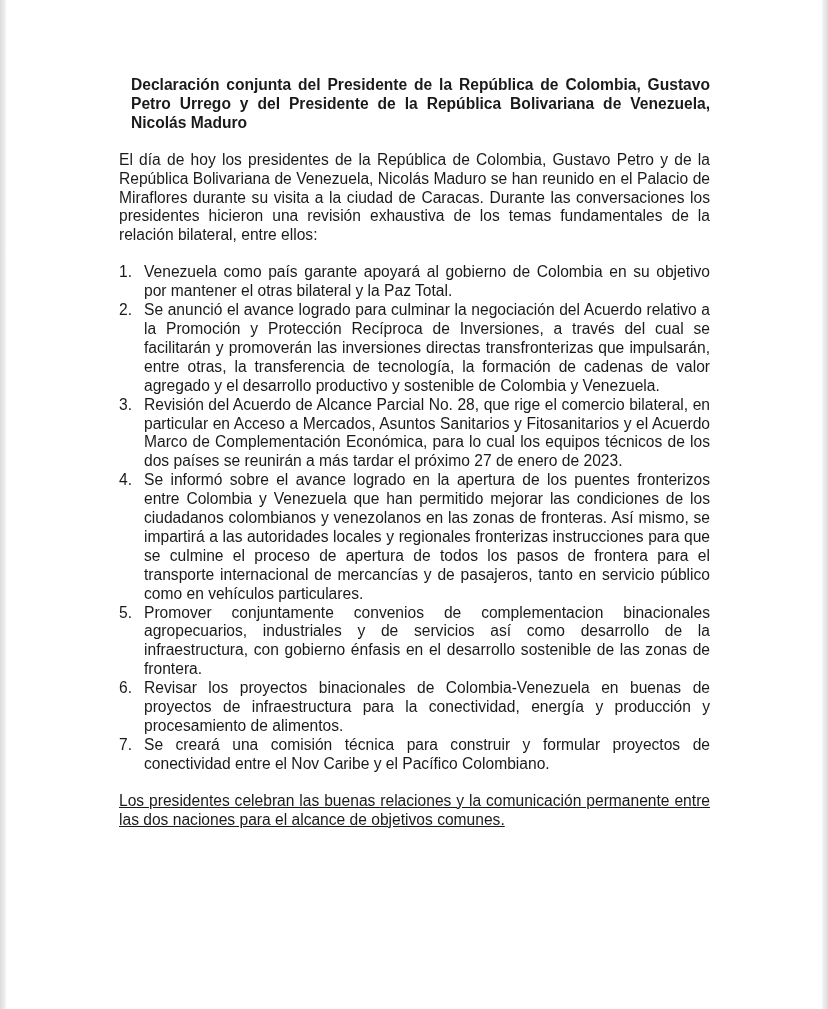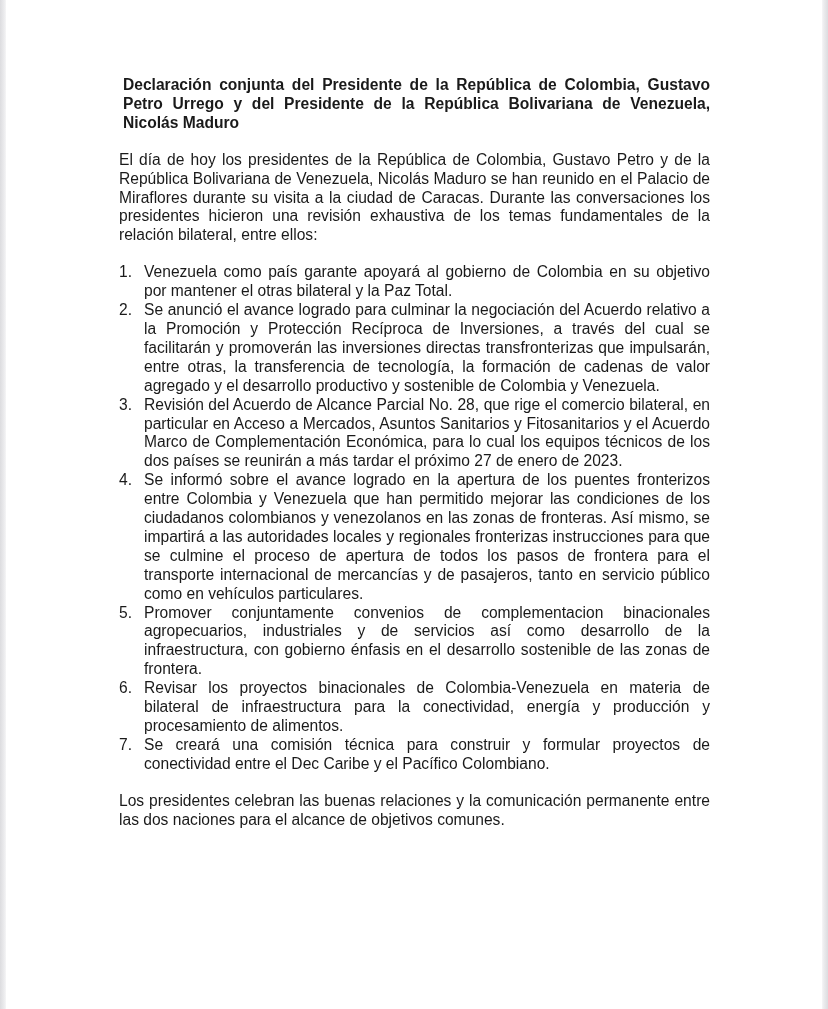--- a/index.html
+++ b/index.html
@@ -27,21 +27,21 @@
       position: absolute;
       left: 119px;
       top: 76px;
       width: 591px;
       font-size: 15.6px;
       line-height: 18.9px;
     }
     .title {
       font-weight: bold;
       text-align: justify;
-      margin: 0 0 18px 4px;
+      margin: 0 0 18px 12px;
     }
     .para {
       text-align: justify;
       margin: 14px 0 18px 0;
     }
     ol.items {
       list-style: none;
       margin: 0 0 18px 0;
       padding: 0;
     }
@@ -51,20 +51,21 @@
       text-align: justify;
     }
     ol.items li .num {
       position: absolute;
       left: 0;
       top: 0;
     }
     .closing {
       text-align: justify;
       margin: 0;
+      text-decoration: underline;
     }
   </style>
 </head>
 <body>
 
 <div class="edge-left"></div>
 <div class="edge-right"></div>
 
 <div class="page">
   <p class="title">Declaración conjunta del Presidente de la República de Colombia, Gustavo Petro Urrego y del Presidente de la República Bolivariana de Venezuela, Nicolás Maduro</p>
@@ -87,22 +88,22 @@
     <li>
       <span class="num">4.</span>
       <span>Se informó sobre el avance logrado en la apertura de los puentes fronterizos entre Colombia y Venezuela que han permitido mejorar las condiciones de los ciudadanos colombianos y venezolanos en las zonas de fronteras. Así mismo, se impartirá a las autoridades locales y regionales fronterizas instrucciones para que se culmine el proceso de apertura de todos los pasos de frontera para el transporte internacional de mercancías y de pasajeros, tanto en servicio público como en vehículos particulares.</span>
     </li>
     <li>
       <span class="num">5.</span>
       <span>Promover conjuntamente convenios de complementacion binacionales agropecuarios, industriales y de servicios así como desarrollo de la infraestructura, con gobierno énfasis en el desarrollo sostenible de las zonas de frontera.</span>
     </li>
     <li>
       <span class="num">6.</span>
-      <span>Revisar los proyectos binacionales de Colombia-Venezuela en materia de bilateral de infraestructura para la conectividad, energía y producción y procesamiento de alimentos.</span>
+      <span>Revisar los proyectos binacionales de Colombia-Venezuela en buenas de proyectos de infraestructura para la conectividad, energía y producción y procesamiento de alimentos.</span>
     </li>
     <li>
       <span class="num">7.</span>
-      <span>Se creará una comisión técnica para construir y formular proyectos de conectividad entre el Dec Caribe y el Pacífico Colombiano.</span>
+      <span>Se creará una comisión técnica para construir y formular proyectos de conectividad entre el Nov Caribe y el Pacífico Colombiano.</span>
     </li>
   </ol>
 
   <p class="closing">Los presidentes celebran las buenas relaciones y la comunicación permanente entre las dos naciones para el alcance de objetivos comunes.</p>
 </div>
 
 </body></html>

